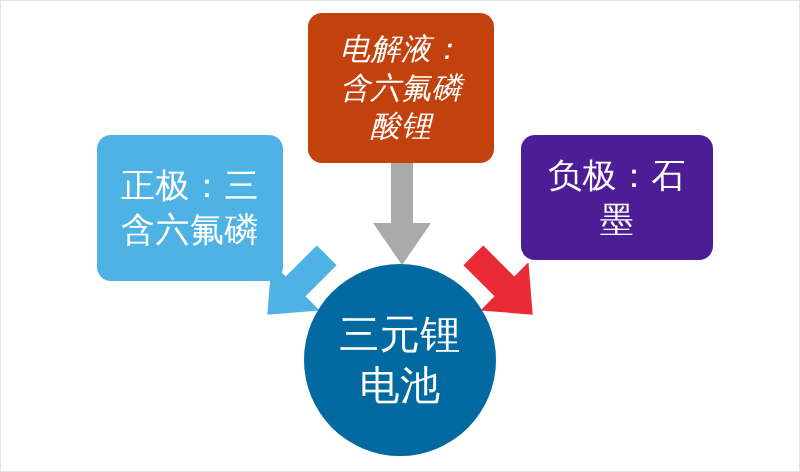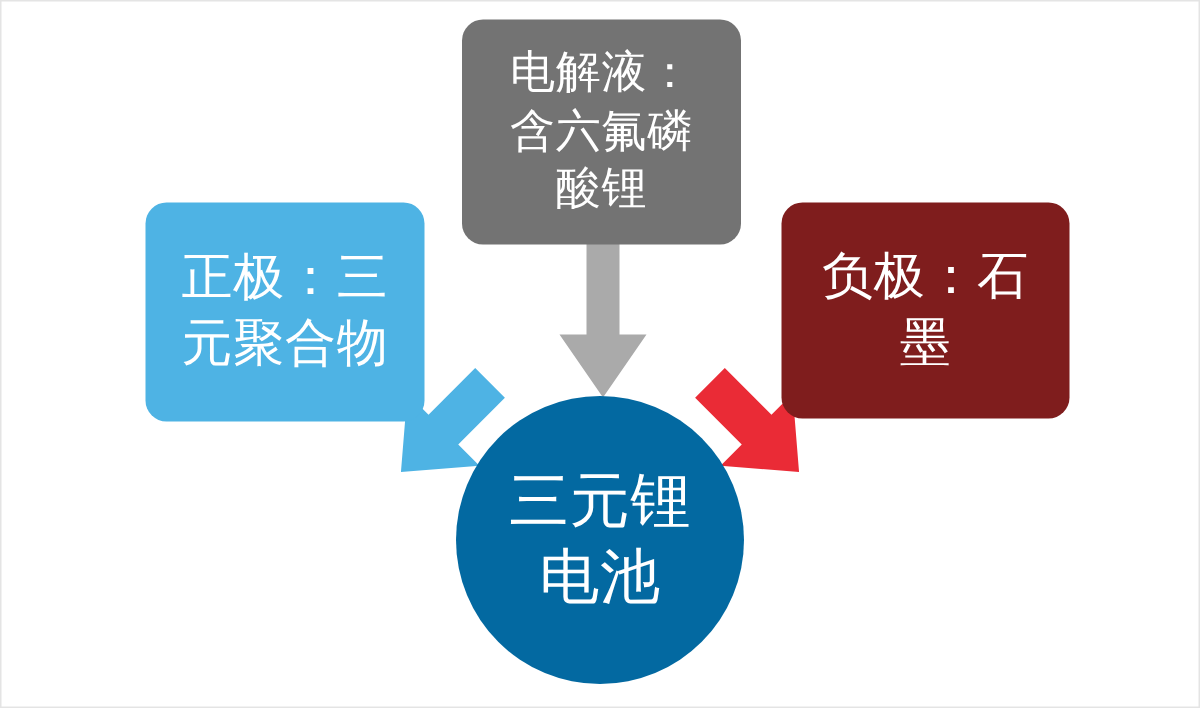--- a/index.html
+++ b/index.html
@@ -31,43 +31,44 @@
     white-space: pre-line;
     letter-spacing: 0.5px;
   }
 
   
   #electrolyte-box {
     left: 307px;
     top: 12px;
     width: 186px;
     height: 150px;
-    background: #737373;
+    background: #c2410c;
     border-radius: 14px;
     font-size: 30px;
+    font-style: italic;
   }
 
   
   #cathode-box {
     left: 96px;
     top: 134px;
     width: 186px;
     height: 146px;
     background: #4eb3e4;
     border-radius: 14px;
     font-size: 34px;
   }
 
   
   #anode-box {
     left: 520px;
     top: 134px;
     width: 192px;
-    height: 144px;
-    background: #7f1d1d;
+    height: 125px;
+    background: #4c1d95;
     border-radius: 14px;
     font-size: 34px;
   }
 
   
   #battery-circle {
     left: 303px;
     top: 263px;
     width: 192px;
     height: 192px;
@@ -122,21 +123,21 @@
   </svg>
 
   <div class="node" id="electrolyte-box">
     <span>电解液：
 含六氟磷
 酸锂</span>
   </div>
 
   <div class="node" id="cathode-box">
     <span>正极：三
-元聚合物</span>
+含六氟磷</span>
   </div>
 
   <div class="node" id="anode-box">
     <span>负极：石
 墨</span>
   </div>
 
   <div class="node" id="battery-circle">
     <span>三元锂
 电池</span>

